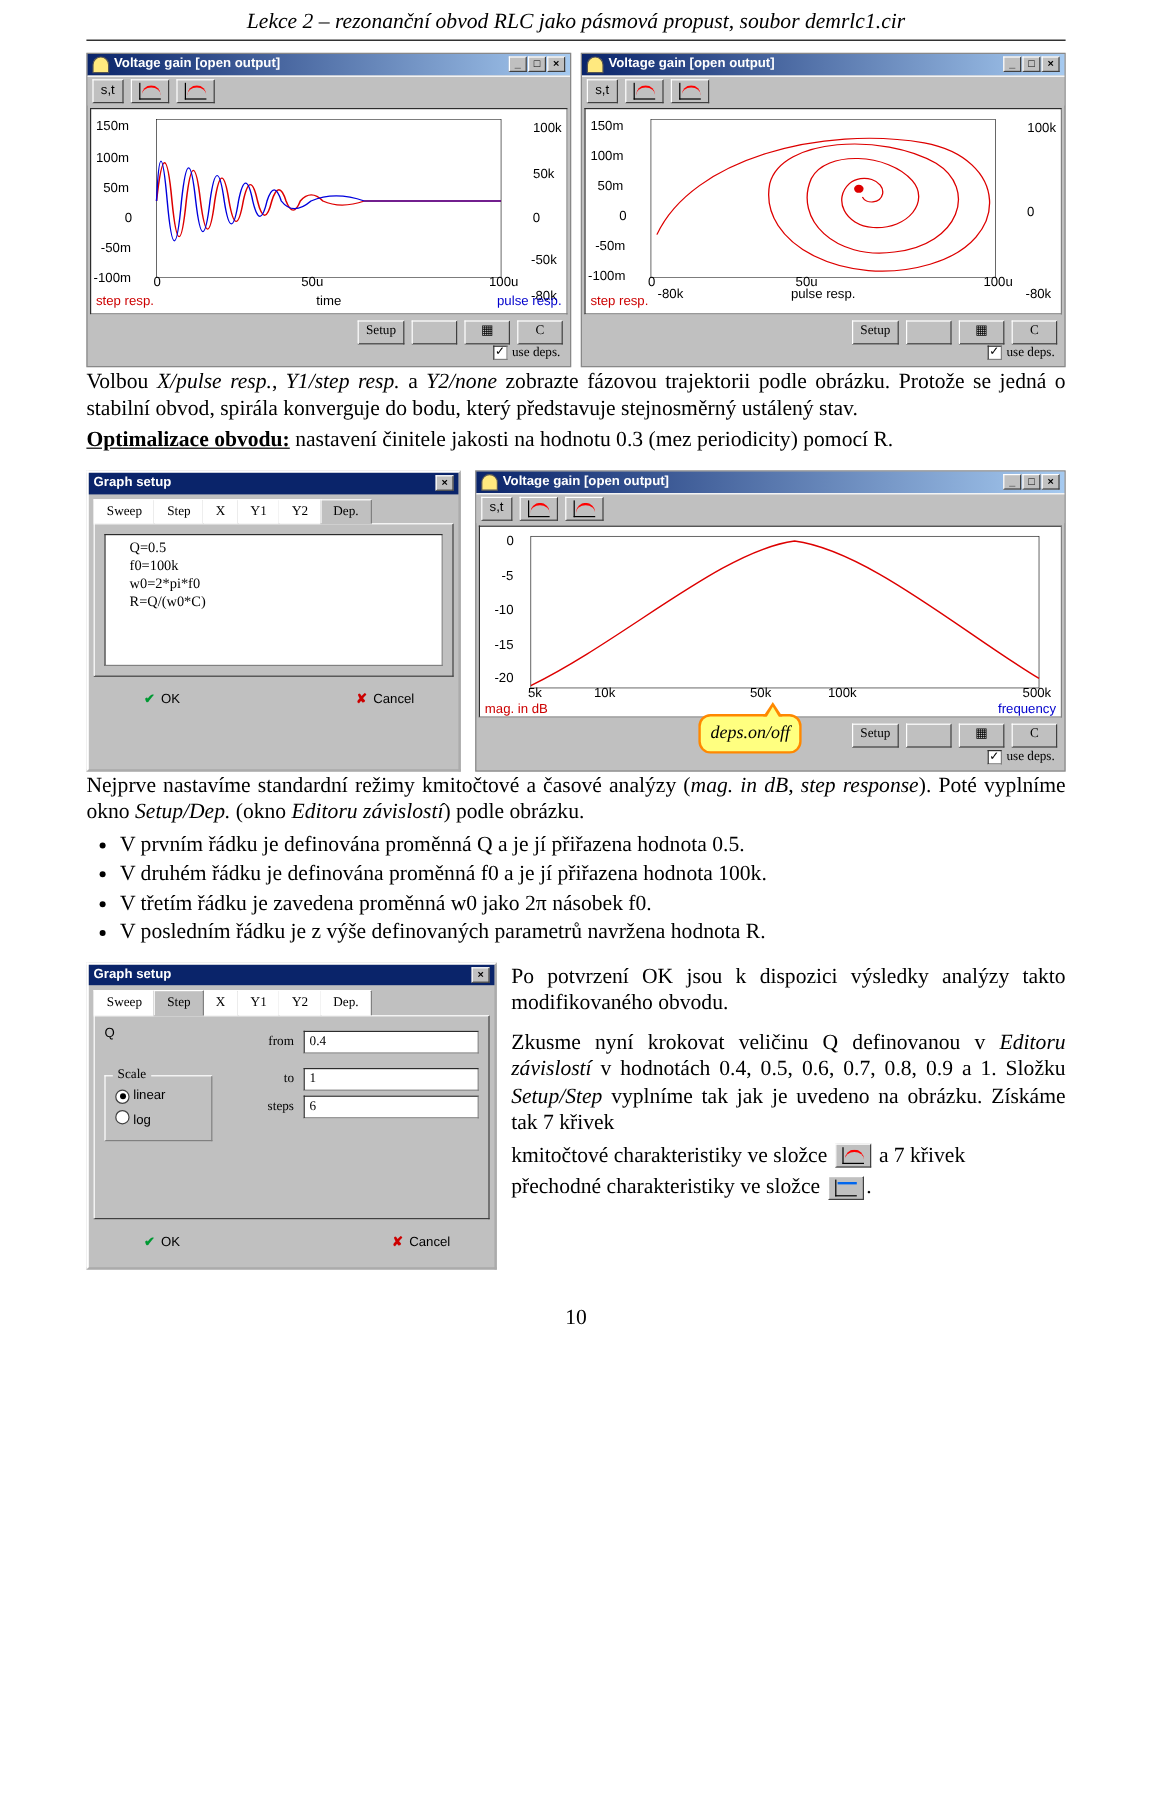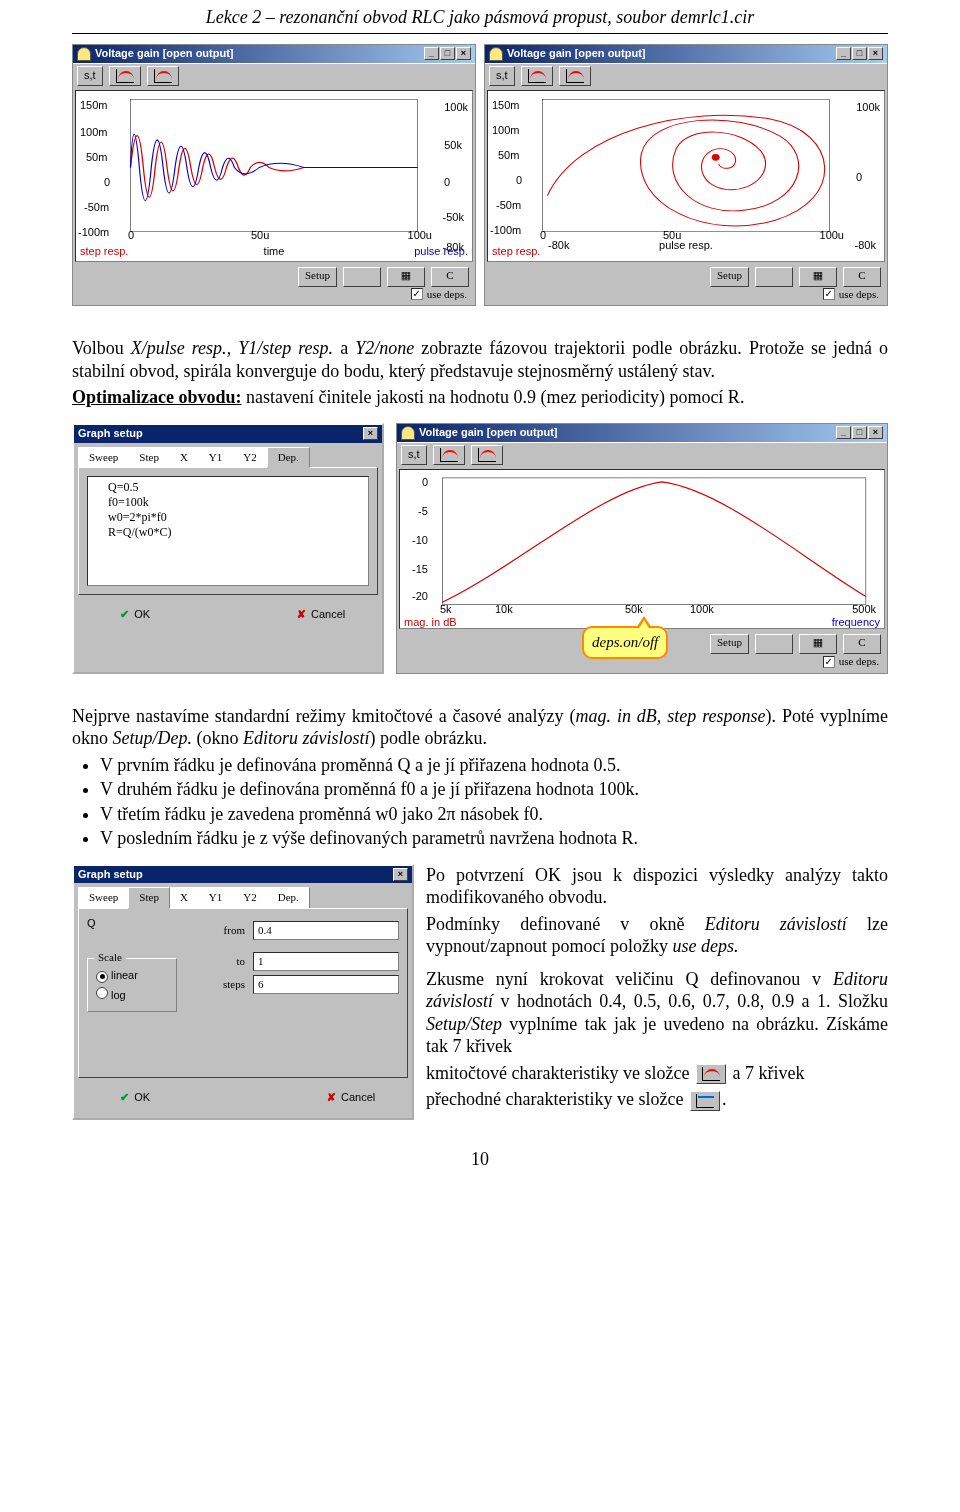--- a/index.html
+++ b/index.html
@@ -20,21 +20,21 @@
   .canvas-wrap { background:#fff; border:1px inset #808080; margin:2px; position:relative; height:172px; }
   .axis-label { position:absolute; font-family:Arial; font-size:11px; color:#000; }
   .red-label { color:#c00; }
   .blue-label { color:#00c; text-align:right;}
   svg.plot { position:absolute; left:0; top:0; width:100%; height:100%; }
   .btnbar { display:flex; justify-content:flex-end; gap:6px; padding:3px 6px 1px 6px; align-items:center;}
   .btnbar .b3d { height:20px; min-width:38px; padding:1px 6px; background:#c0c0c0; border:1px solid #fff; border-right-color:#404040; border-bottom-color:#404040; font-family:Tahoma; font-size:11px; text-align:center; }
   .checkrow { display:flex; justify-content:flex-end; align-items:center; gap:4px; padding:0 8px 4px 8px; font-family:Tahoma; font-size:11px;}
   .cb { width:12px; height:12px; background:#fff; border:1px inset #808080; display:inline-flex; align-items:center; justify-content:center; font-size:10px; line-height:10px;}
   
-  .body-text { margin-top:31px; text-align:justify; }
+  .body-text { margin-top:0; text-align:justify; }
   .body-text p { margin:0 0 4px 0; }
   .body-text ul { list-style:disc; padding-left:28px; margin:4px 0 6px 0;}
   .body-text li { margin-bottom:2px; }
   .italic { font-style:italic; }
   .bold-underline { font-weight:bold; text-decoration:underline; }
 
   .dlg { border:2px outset #fff; background:#c0c0c0; font-family:Tahoma,Arial; font-size:11px;}
   .dlg .titlebar { background:#0a246a; }
   .tabs { padding:4px 4px 0 4px; }
   .tab { display:inline-block; padding:3px 10px; background:#ffffff; border:1px solid #fff; border-right-color:#808080; border-bottom:none; margin-right:-1px; font-family:Tahoma; font-size:11px;}
@@ -187,21 +187,21 @@
     </div>
     <div class="checkrow">
       <span class="cb">✓</span>
       <span>use deps.</span>
     </div>
   </div>
 </div>
 
 <div class="body-text">
   <p>Volbou <span class="italic">X/pulse resp.</span>, <span class="italic">Y1/step resp.</span> a <span class="italic">Y2/none</span> zobrazte fázovou trajektorii podle obrázku. Protože se jedná o stabilní obvod, spirála konverguje do bodu, který představuje stejnosměrný ustálený stav.</p>
-  <p><span class="bold-underline">Optimalizace obvodu:</span><span> nastavení činitele jakosti na hodnotu 0.9 (mez periodicity) pomocí R.</span></p>
+  <p><span class="bold-underline">Optimalizace obvodu:</span><span> nastavení činitele jakosti na hodnotu 0.3 (mez periodicity) pomocí R.</span></p>
 </div>
 
 <div class="two-col" style="align-items:stretch">
   <div class="left dlg" style="width:312px">
     <div class="titlebar">
       <span class="t-text">Graph setup</span>
       <span class="wctrl">
           <span class="wbtn">×</span>
         </span>
     </div>
@@ -333,21 +333,20 @@
         </span>
       <span class="b3d">
           <span class="x-red">✘</span>
           <span>Cancel</span>
         </span>
     </div>
   </div>
 
   <div class="right body-text" style="margin-top:0">
     <p>Po potvrzení OK jsou k dispozici výsledky analýzy takto modifikovaného obvodu.</p>
-    <p><span>Podmínky definované v okně </span><span class="italic">Editoru závislostí</span><span> lze vypnout/zapnout pomocí položky </span><span class="italic">use deps.</span></p>
     <p style="margin-top:10px"><span>Zkusme nyní krokovat veličinu Q definovanou v </span><span class="italic">Editoru závislostí</span><span> v hodnotách 0.4, 0.5, 0.6, 0.7, 0.8, 0.9 a 1. Složku </span><span class="italic">Setup/Step</span><span> vyplníme tak jak je uvedeno na obrázku. Získáme tak 7 křivek</span></p>
     <p><span>kmitočtové charakteristiky ve složce </span><span class="small-inline-icon red">
           <span class="graph-icon"></span>
         </span><span> a 7 křivek</span></p>
     <p><span>přechodné charakteristiky ve složce </span><span class="small-inline-icon blue">
           <span class="graph-icon"></span>
         </span><span>.</span></p>
   </div>
 </div>
 

